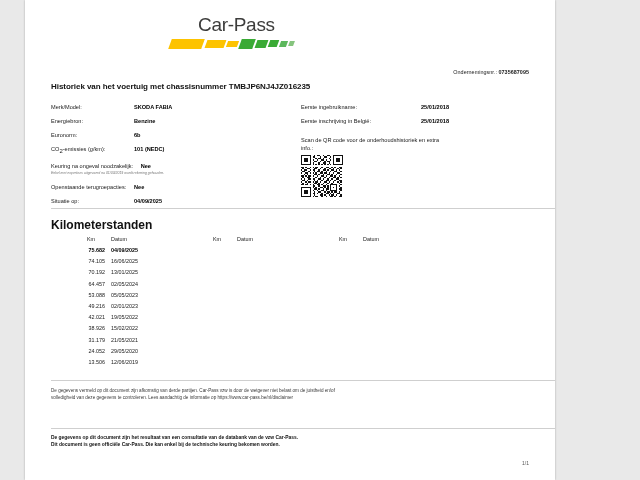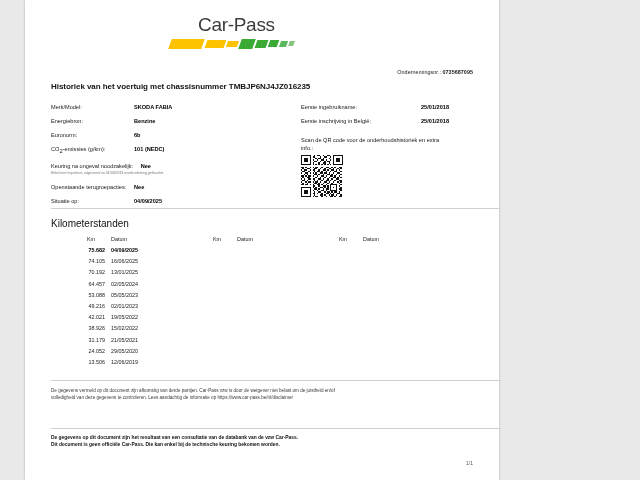--- a/index.html
+++ b/index.html
@@ -9,21 +9,21 @@
     height: 480px;
     background: #e9e9e9;
     font-family: "Liberation Sans", sans-serif;
     -webkit-font-smoothing: antialiased;
   }
 
   #page {
     position: absolute;
     left: 25px;
     top: 0px;
-    width: 474px;
+    width: 530px;
     height: 480px;
     background: #ffffff;
     box-shadow: 0 0 2px rgba(0,0,0,0.28);
     overflow: hidden;
   }
 
   
   .logo-wrap {
     position: absolute;
     left: 143px;
@@ -143,21 +143,21 @@
 
   
   .km-section { position: absolute; left: 26px; top: 208px; width: 538px; }
   .hr {
     position: absolute; left: 0; top: 0;
     width: 538px; height: 1px;
     background: #cfcfcf;
   }
   .km-title {
     position: absolute; left: 0; top: 10px;
-    font-size: 10px; font-weight: normal; color: #111;
+    font-size: 12px; font-weight: bold; color: #111;
   }
 
   .km-table { position: absolute; left: 0px; top: 28px; width: 538px; }
   .km-head { position: relative; height: 11px; }
   .km-head span {
     position: absolute;
     font-size: 5.4px;
     color: #1a1a1a;
   }
   .km-row { position: relative; height: 11.2px; }

